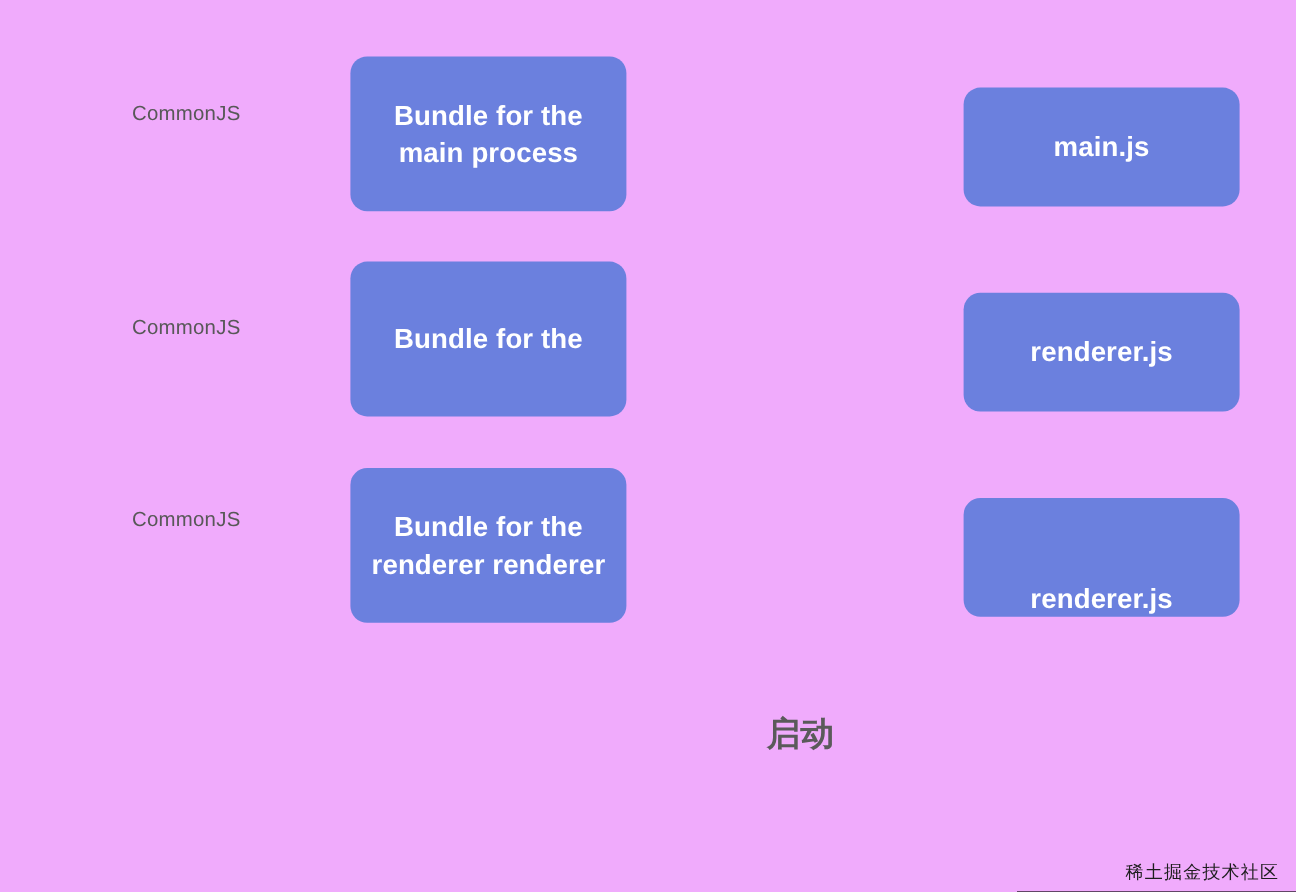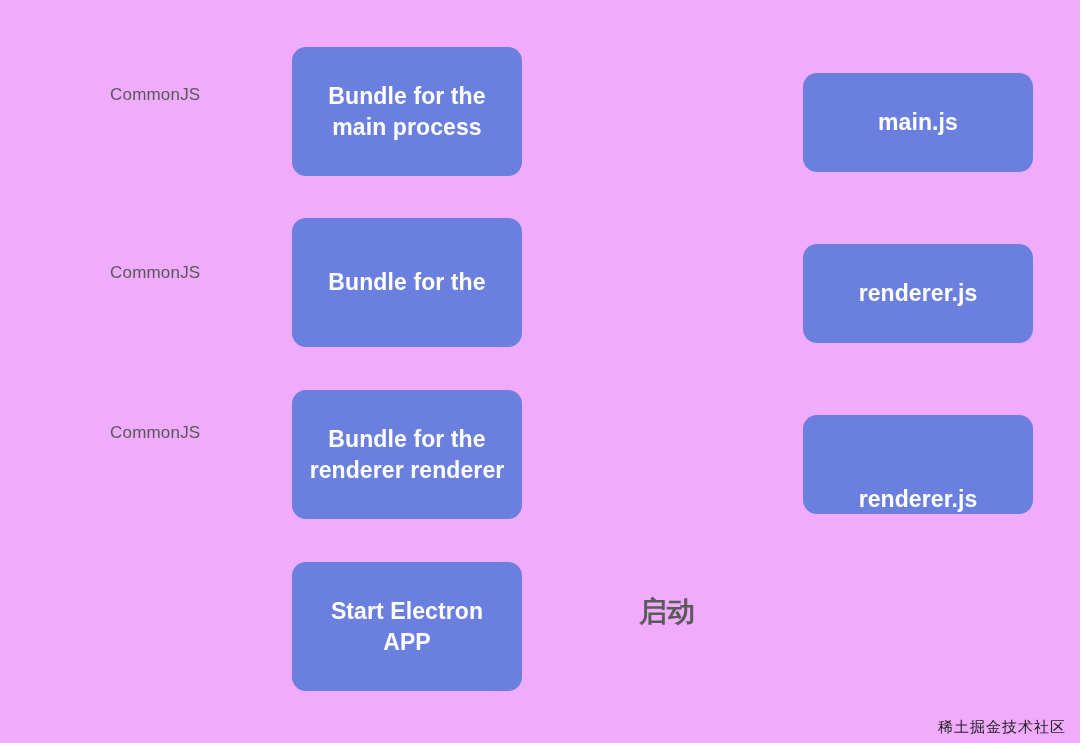--- a/index.html
+++ b/index.html
@@ -122,26 +122,20 @@
     </span>
   </div>
 
   <div class="node node-bundle row-3">
     <span>
       <span>Bundle for the</span><br>
       <span>renderer renderer</span>
     </span>
   </div>
 
-  <div class="node node-bundle row-4">
-    <span>
-      <span>Start Electron</span><br>
-      <span>APP</span>
-    </span>
-  </div>
 
   <div class="node node-file frow-1">
     <span>main.js</span>
   </div>
 
   <div class="node node-file frow-2">
     <span>renderer.js</span>
   </div>
 
   <div class="node node-file frow-3">

